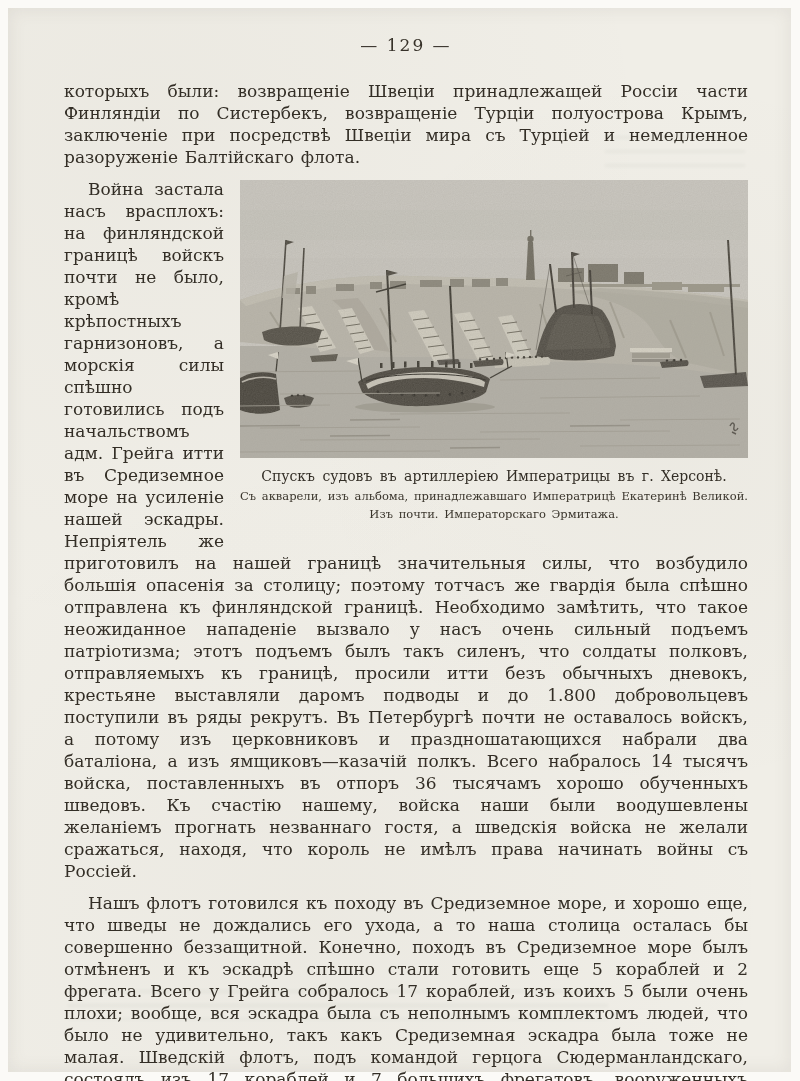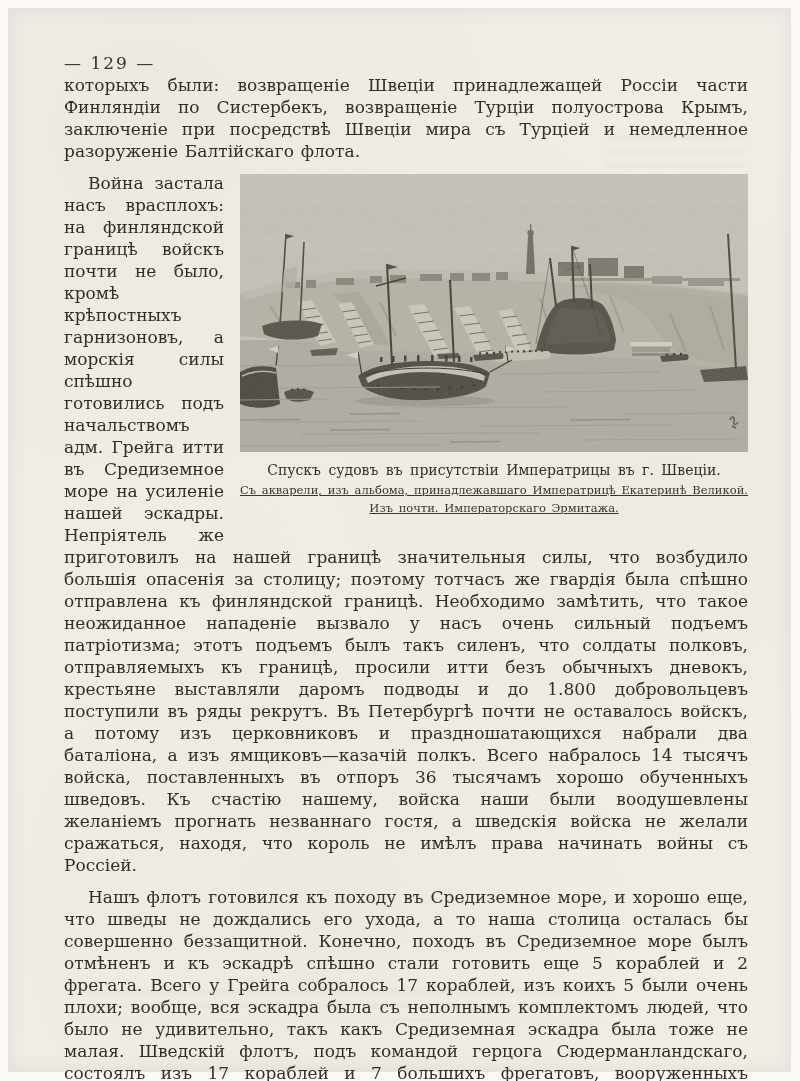--- a/index.html
+++ b/index.html
@@ -14,45 +14,45 @@
     position:absolute;left:8px;top:8px;width:783px;height:1064px;
     background:#f0eee7;
     background-image:
       radial-gradient(circle at 18% 12%, rgba(110,100,80,0.035), transparent 45%),
       radial-gradient(circle at 85% 40%, rgba(110,100,80,0.03), transparent 40%),
       radial-gradient(circle at 40% 85%, rgba(110,100,80,0.035), transparent 45%);
     box-shadow: inset 0 0 18px rgba(100,92,74,0.10);
   }
   .content{position:absolute;left:56px;top:0;width:684px;}
   .page-header{
-    margin-top:44px;
+    margin-top:26px;text-align:center;
     font-size:17px;line-height:22px;letter-spacing:2px;color:#37322a;
   }
   .para{
     font-size:17px;line-height:22px;text-align:justify;
     margin:0;text-indent:24px;word-spacing:1.5px;
     hyphens:auto;-webkit-hyphens:auto;
   }
-  .para.first{text-indent:0;}
+  .para.first{text-indent:0;margin-top:24px;}
   .flow{margin-top:10px;}
   .flow::after{content:"";display:block;clear:both;}
   .para.after-figure{margin-top:10px;}
   figure.plate{
     float:right;width:508px;margin:2px 0 10px 16px;padding:0;
   }
   .illustration{width:508px;height:278px;display:block;}
   .illustration svg{display:block;}
   figcaption{margin-top:9px;}
   .cap-title{
     font-size:14px;line-height:19px;text-align:center;
     word-spacing:3px;color:#332e26;
   }
   .cap-sub{
     font-size:11.5px;line-height:15px;text-align:center;
-    margin-top:3px;word-spacing:2px;color:#3a352c;text-decoration:underline;
+    margin-top:3px;word-spacing:2px;color:#3a352c;
   }
   
   .bleed{
     position:absolute;opacity:0.05;filter:blur(1.5px);pointer-events:none;
     background:repeating-linear-gradient(180deg,#5f6f62 0 3px,transparent 3px 14px);
   }
   .bleed.b1{right:46px;top:128px;width:140px;height:34px;}
   .bleed.b2{left:60px;top:982px;width:540px;height:30px;}
 </style>
 </head>
@@ -307,21 +307,21 @@
               <path d="M110,240 L160,239.5"></path>
                 <path d="M330,246 L390,245.5"></path>
             </g>
 
             <path d="M490,246 c2,-5 5,-3 4,1 c-1,4 2,5 4,1 M492,252 l4,2" stroke="#55514a" stroke-width="1.4" fill="none"></path>
 
             <rect x="0" y="0" width="508" height="278" filter="url(#grain)" opacity="0.28"></rect>
           </svg>
         </div>
         <figcaption>
-          <div class="cap-title">Спускъ судовъ въ присутствіи Императрицы въ г. Швеціи.</div>
+          <div class="cap-title">Спускъ судовъ въ артиллеріею Императрицы въ г. Херсонѣ.</div>
           <div class="cap-sub">Съ акварели, изъ альбома, принадлежавшаго Императрицѣ Екатеринѣ Великой.</div>
           <div class="cap-sub">Изъ почти. Императорскаго Эрмитажа.</div>
         </figcaption>
       </figure>
 
       <p class="para">Война застала насъ врасплохъ: на финляндской границѣ войскъ почти не было, кромѣ крѣпостныхъ гарнизоновъ, а морскія силы спѣшно готовились подъ начальствомъ адм. Грейга итти въ Средиземное море на усиленіе нашей эскадры. Непріятель же приготовилъ на нашей границѣ значительныя силы, что возбудило большія опасенія за столицу; поэтому тотчасъ же гвардія была спѣшно отправлена къ финляндской границѣ. Необходимо замѣтить, что такое неожиданное нападеніе вызвало у насъ очень сильный подъемъ патріотизма; этотъ подъемъ былъ такъ силенъ, что солдаты полковъ, отправляемыхъ къ границѣ, просили итти безъ обычныхъ дневокъ, крестьяне выставляли даромъ подводы и до 1.800 добровольцевъ поступили въ ряды рекрутъ. Въ Петербургѣ почти не оставалось войскъ, а потому изъ церковниковъ и праздношатающихся набрали два баталіона, а изъ ямщиковъ—казачій полкъ. Всего набралось 14 тысячъ войска, поставленныхъ въ отпоръ 36 тысячамъ хорошо обученныхъ шведовъ. Къ счастію нашему, войска наши были воодушевлены желаніемъ прогнать незваннаго гостя, а шведскія войска не желали сражаться, находя, что король не имѣлъ права начинать войны съ Россіей.</p>
     </div>
 
     <p class="para after-figure">Нашъ флотъ готовился къ походу въ Средиземное море, и хорошо еще, что шведы не дождались его ухода, а то наша столица осталась бы совершенно беззащитной. Конечно, походъ въ Средиземное море былъ отмѣненъ и къ эскадрѣ спѣшно стали готовить еще 5 кораблей и 2 фрегата. Всего у Грейга собралось 17 кораблей, изъ коихъ 5 были очень плохи; вообще, вся эскадра была съ неполнымъ комплектомъ людей, что было не удивительно, такъ какъ Средиземная эскадра была тоже не малая. Шведскій флотъ, подъ командой герцога Сюдерманландскаго, состоялъ изъ 17 кораблей и 7 большихъ фрегатовъ, вооруженныхъ корабельной артиллеріею. Эта эскадра, вполнѣ исправно снаряженная, полтора мѣсяца готовилась въ практическомъ плаваніи, а наша—пошла въ бой, будучи въ морѣ первый разъ.</p>
 

